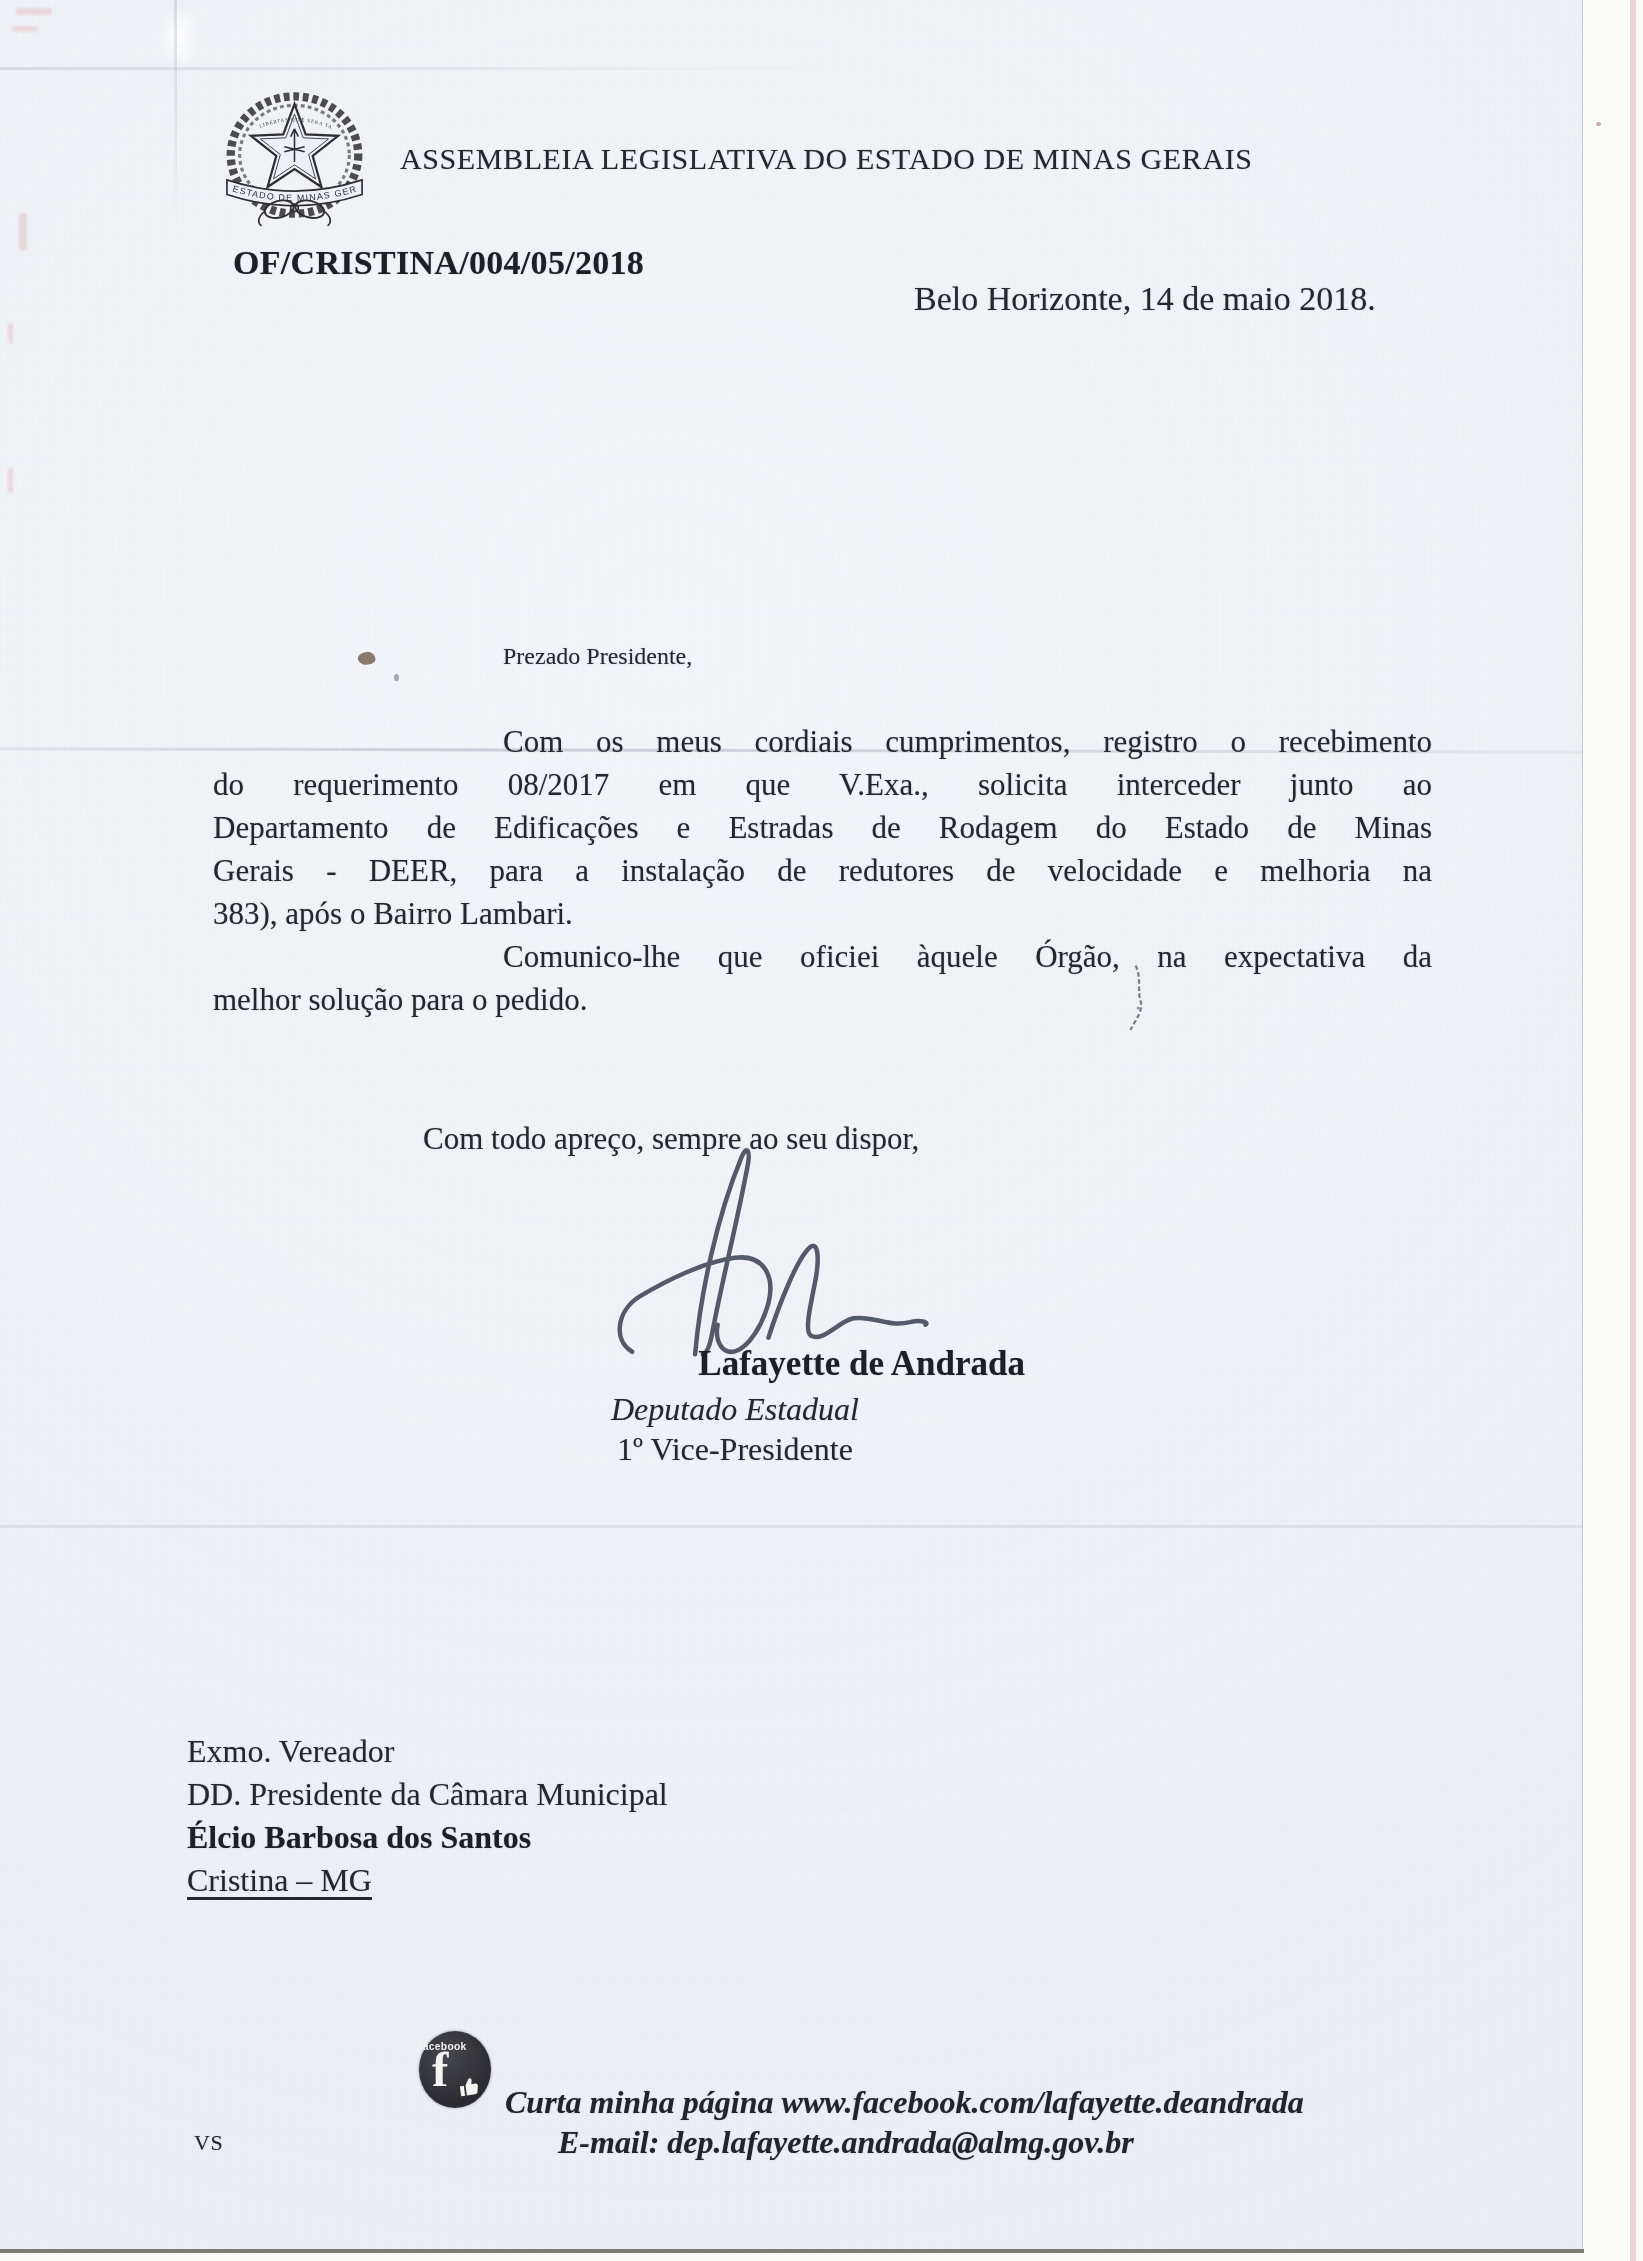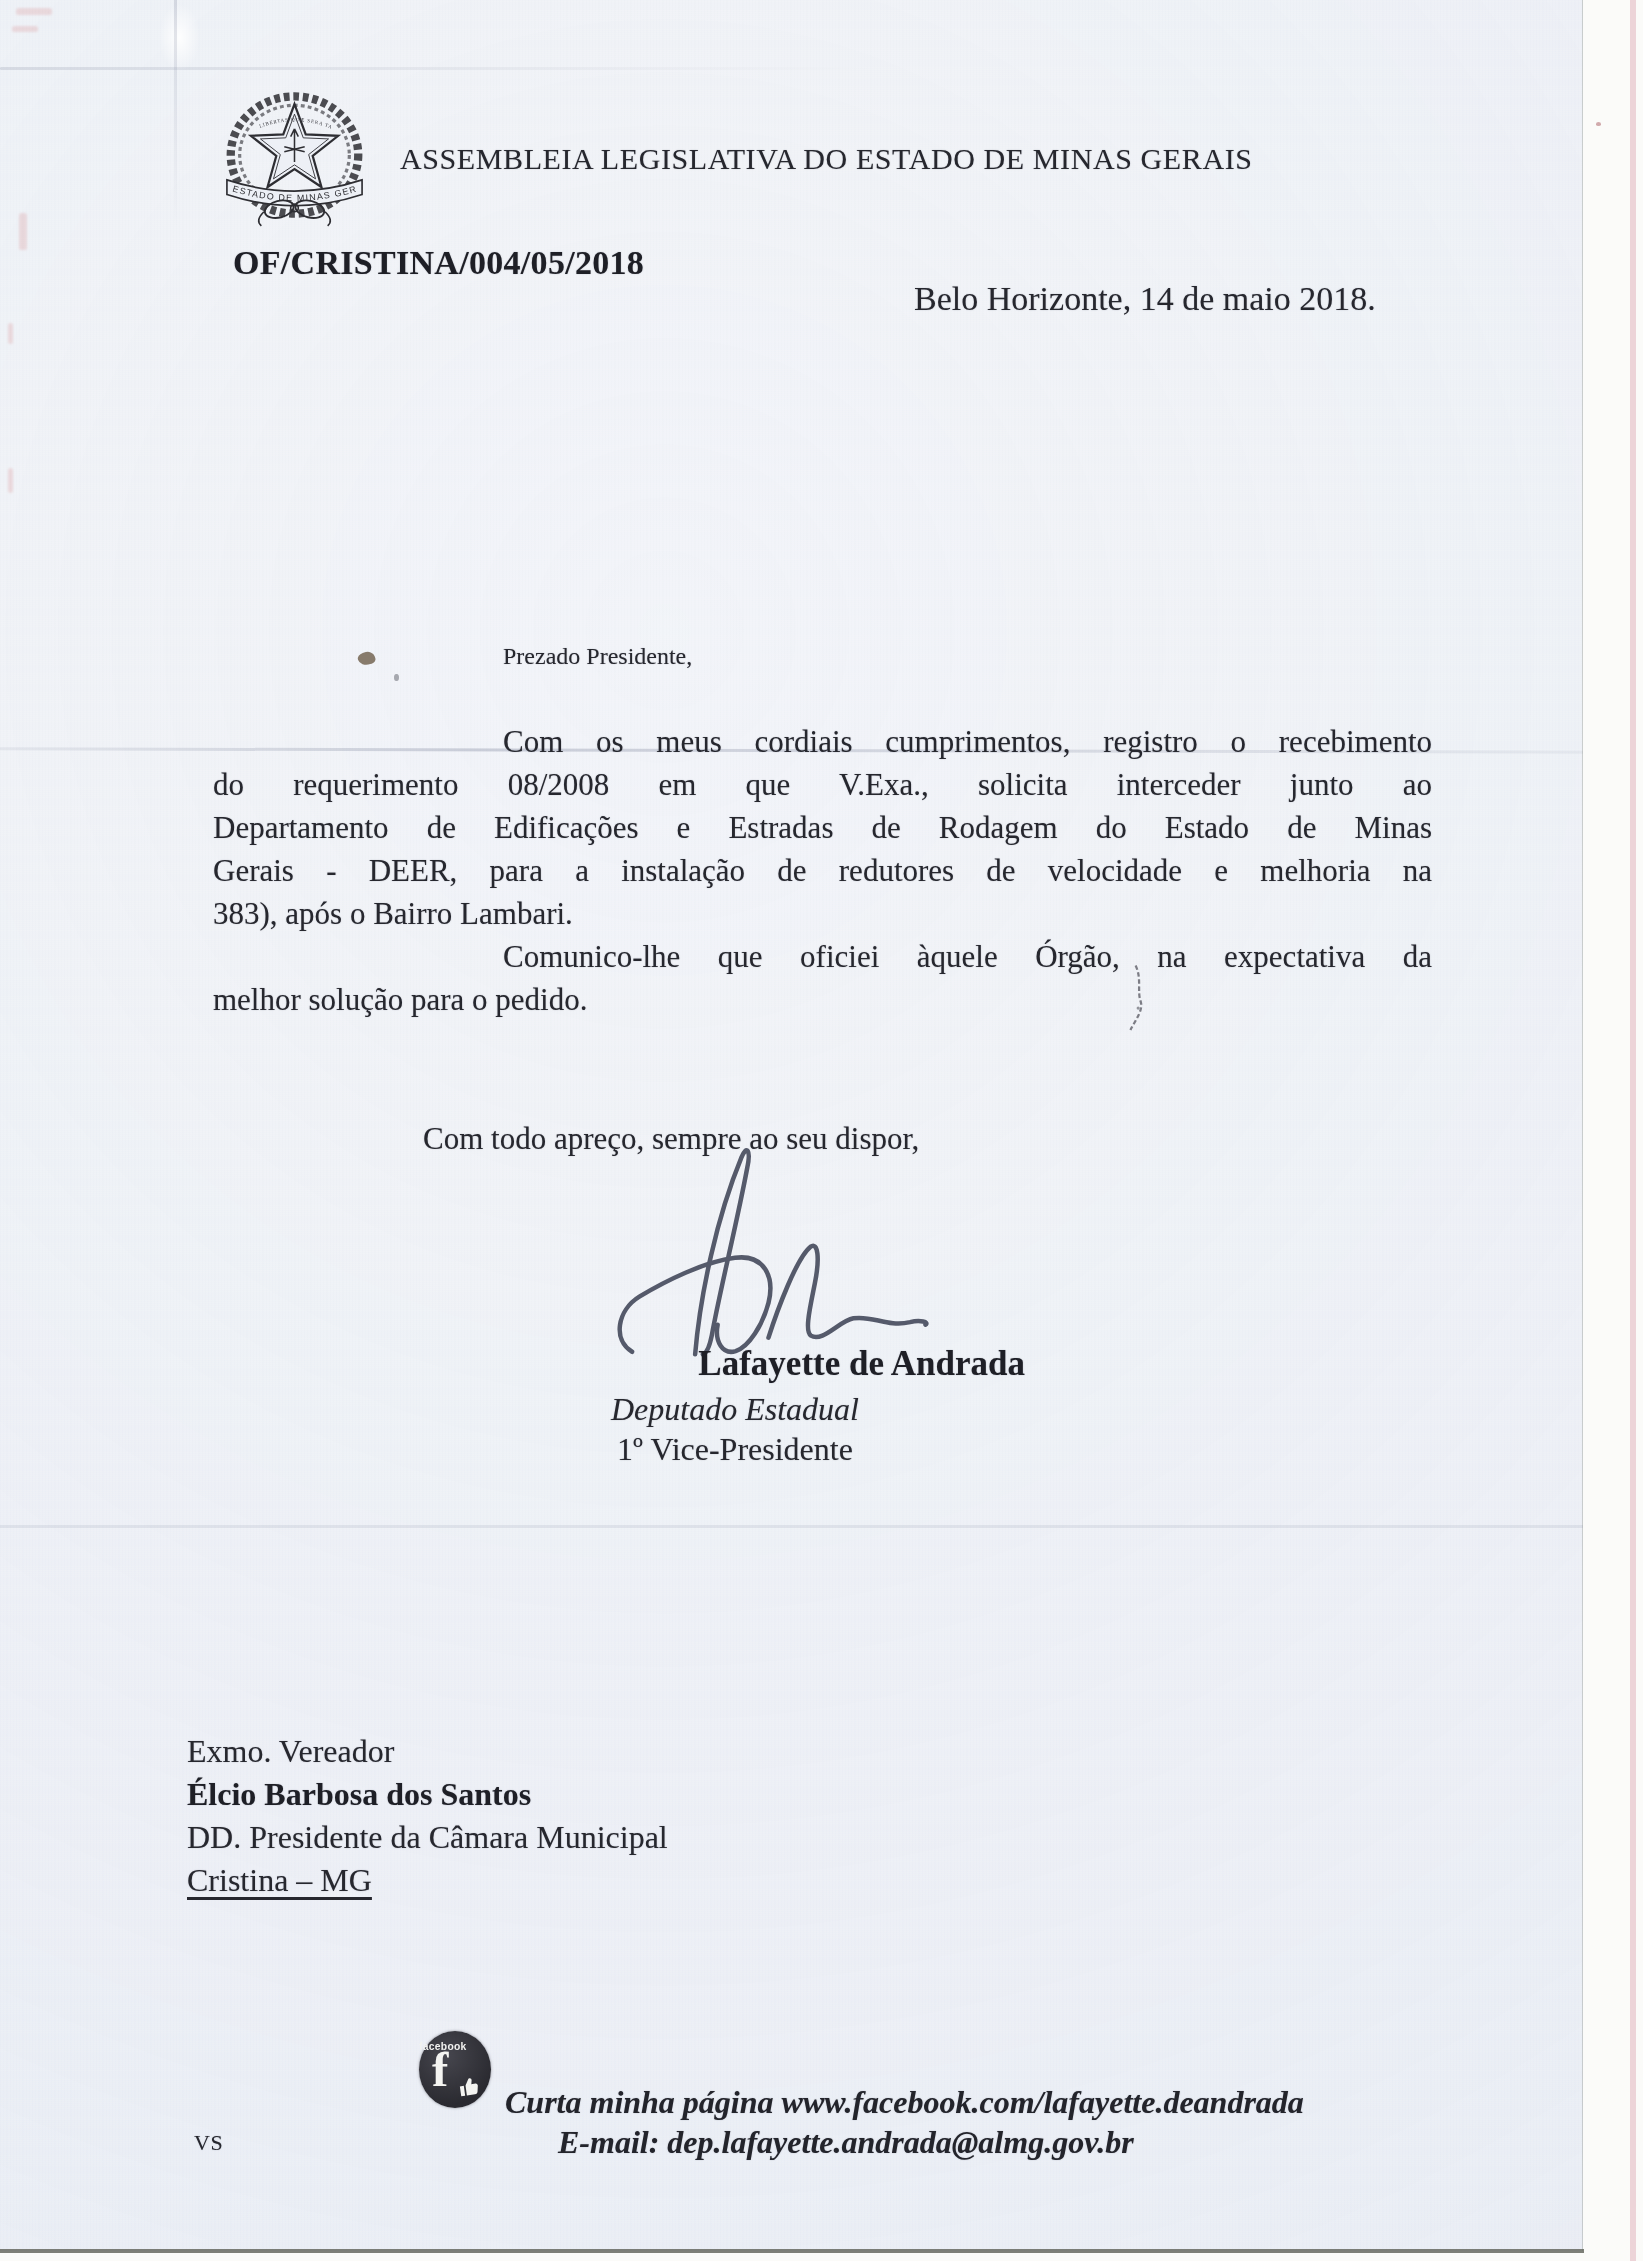--- a/index.html
+++ b/index.html
@@ -121,21 +121,21 @@
     </svg>
 
     <div class="txt org-line">ASSEMBLEIA LEGISLATIVA DO ESTADO DE MINAS GERAIS</div>
     <div class="txt ref-line">OF/CRISTINA/004/05/2018</div>
     <div class="txt date-line">Belo Horizonte, 14 de maio 2018.</div>
 
     <div class="txt salutation">Prezado Presidente,</div>
 
     <div class="txt body-block">
       <span class="line j ind">Com os meus cordiais cumprimentos, registro o recebimento</span>
-      <span class="line j">do requerimento 08/2008 em que V.Exa., solicita interceder junto ao</span>
+      <span class="line j">do requerimento 08/2017 em que V.Exa., solicita interceder junto ao</span>
       <span class="line j">Departamento de Edificações e Estradas de Rodagem do Estado de Minas</span>
       <span class="line j">Gerais - DEER, para a instalação de redutores de velocidade e melhoria na</span>
       <span class="line">383), após o Bairro Lambari.</span>
       <span class="line j ind">Comunico-lhe que oficiei àquele Órgão, na expectativa da</span>
       <span class="line">melhor solução para o pedido.</span>
     </div>
 
     <div class="txt closing">Com todo apreço, sempre ao seu dispor,</div>
 
     <svg class="abs" style="left:606px;top:1142px" width="361" height="222" viewBox="940 1772 560 345">
@@ -145,22 +145,22 @@
         <path d="M1192 2076 C 1206 2032 1236 1952 1257 1935 C 1269 1926 1272 1952 1264 1992 C 1256 2032 1248 2066 1258 2073 C 1276 2084 1302 2050 1324 2046 C 1354 2041 1376 2060 1412 2052 C 1428 2048 1442 2052 1436 2056"></path>
       </g>
     </svg>
 
     <div class="txt sig-name">Lafayette de Andrada</div>
     <div class="txt sig-role">Deputado Estadual</div>
     <div class="txt sig-title">1º Vice-Presidente</div>
 
     <div class="txt addr">
       <span class="line">Exmo. Vereador</span>
+      <span class="line">DD. Presidente da Câmara Municipal</span>
       <span class="line b">Élcio Barbosa dos Santos</span>
-      <span class="line">DD. Presidente da Câmara Municipal</span>
       <span class="line u">Cristina – MG</span>
     </div>
 
     <div class="abs fb-badge">
       <span class="fb-word">facebook</span>
       <span class="fb-f">f</span>
       <svg class="fb-thumb" viewBox="0 0 24 24">
         <path fill="#f4f4f1" d="M2.5 11 h3.4 v8.5 H2.5 z M7.4 19.5 h7 c1.3 0 2.3-.8 2.5-2.1 l.9-4.7 c.2-1.1-.6-2.2-1.8-2.2 h-3.5 l.7-3.3 c.2-1-.5-2-1.6-2-.5 0-1 .3-1.2.8 L7.4 11 z"></path>
       </svg>
     </div>

